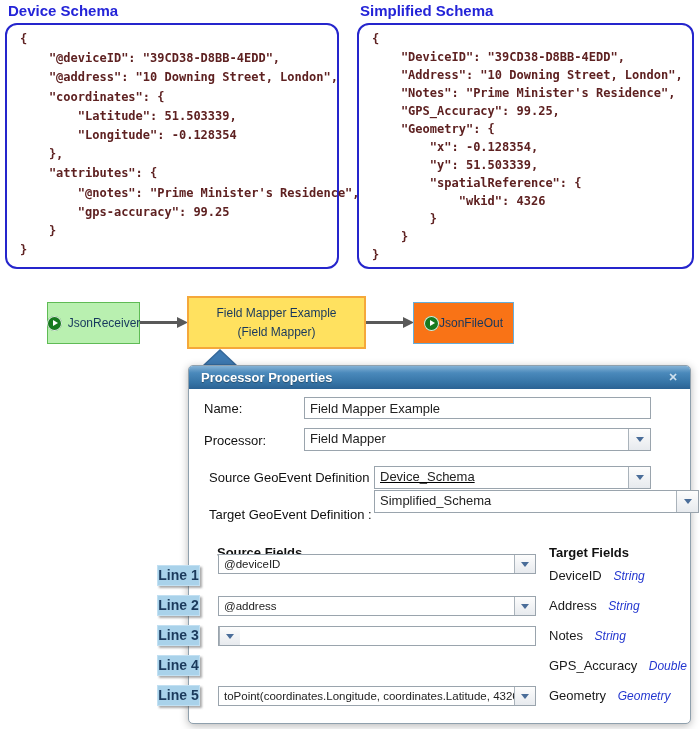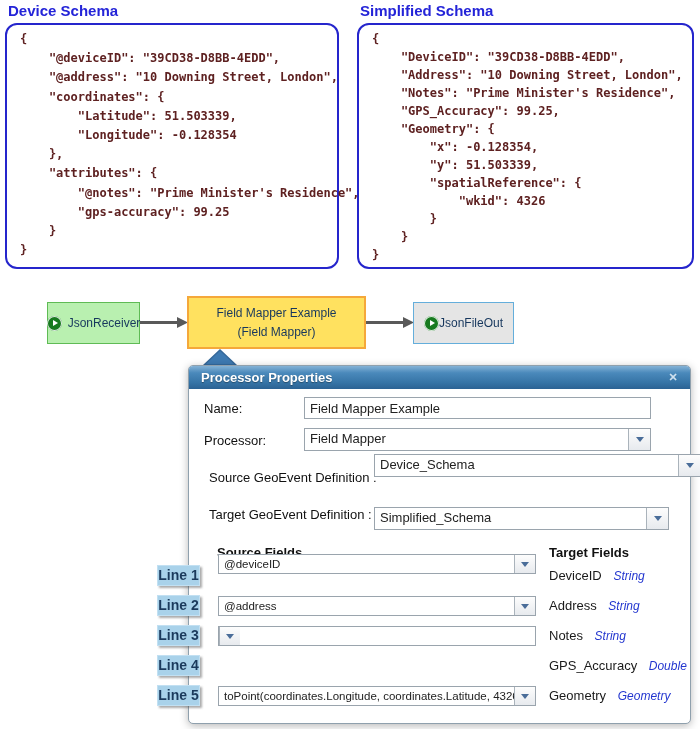--- a/index.html
+++ b/index.html
@@ -20,21 +20,21 @@
                     font-size:12px; color:#5e2121; white-space:pre; }
   #device-box pre { line-height:19.2px; }
   #simplified-box pre { line-height:18px; }
 
   
   .flow-node { position:absolute; display:flex; align-items:center; justify-content:center;
                font-size:12px; color:#17375d; }
   #node-receiver { left:47px; top:302px; width:93px; height:42px;
                    background:#b9f0b0; border:1px solid #5fbb55; gap:6px; }
   #node-output   { left:413px; top:302px; width:101px; height:42px;
-                   background:#e5e5e5; border:1px solid #64aedb; }
+                   background:#f97316; border:1px solid #64aedb; }
   #node-processor{ left:187px; top:296px; width:179px; height:53px;
                    background:#ffe15f; border:2px solid #f5a83a;
                    flex-direction:column; line-height:1.55; }
   .play-icon { width:15px; height:15px; border-radius:50%; background:#177a1f; position:relative;
                box-shadow: inset 0 0 0 1px rgba(255,255,255,.85); flex:0 0 auto; }
   .play-icon::after { content:""; position:absolute; left:6px; top:4px;
                       border-left:5px solid #fff; border-top:3.5px solid transparent;
                       border-bottom:3.5px solid transparent; }
   .arrow-svg { position:absolute; }
 
@@ -158,29 +158,29 @@
 
     <span class="frm-label" style="left:15px; top:67px;">Processor:</span>
     <div class="combo" style="left:115px; top:62px; width:347px; height:23px;">
       <span class="combo-text">Field Mapper</span>
       <span class="drop-btn">
         <span class="caret"></span>
       </span>
     </div>
 
     <span class="frm-label" style="left:20px; top:104px;">Source GeoEvent Definition :</span>
-    <div class="combo" style="left:185px; top:88px; width:327px; height:23px;">
+    <div class="combo" style="left:185px; top:100px; width:277px; height:23px;text-decoration:underline;">
       <span class="combo-text">Device_Schema</span>
       <span class="drop-btn">
         <span class="caret"></span>
       </span>
     </div>
 
     <span class="frm-label" style="left:20px; top:141px;">Target GeoEvent Definition :</span>
-    <div class="combo" style="left:185px; top:141px; width:295px; height:23px;">
+    <div class="combo" style="left:185px; top:124px; width:325px; height:23px;">
       <span class="combo-text">Simplified_Schema</span>
       <span class="drop-btn">
         <span class="caret"></span>
       </span>
     </div>
 
     <span class="col-header" style="left:28px; top:179px;">Source Fields</span>
     <span class="col-header" style="left:360px; top:179px;">Target Fields</span>
 
     <div class="combo map-combo" style="top:188px;">

